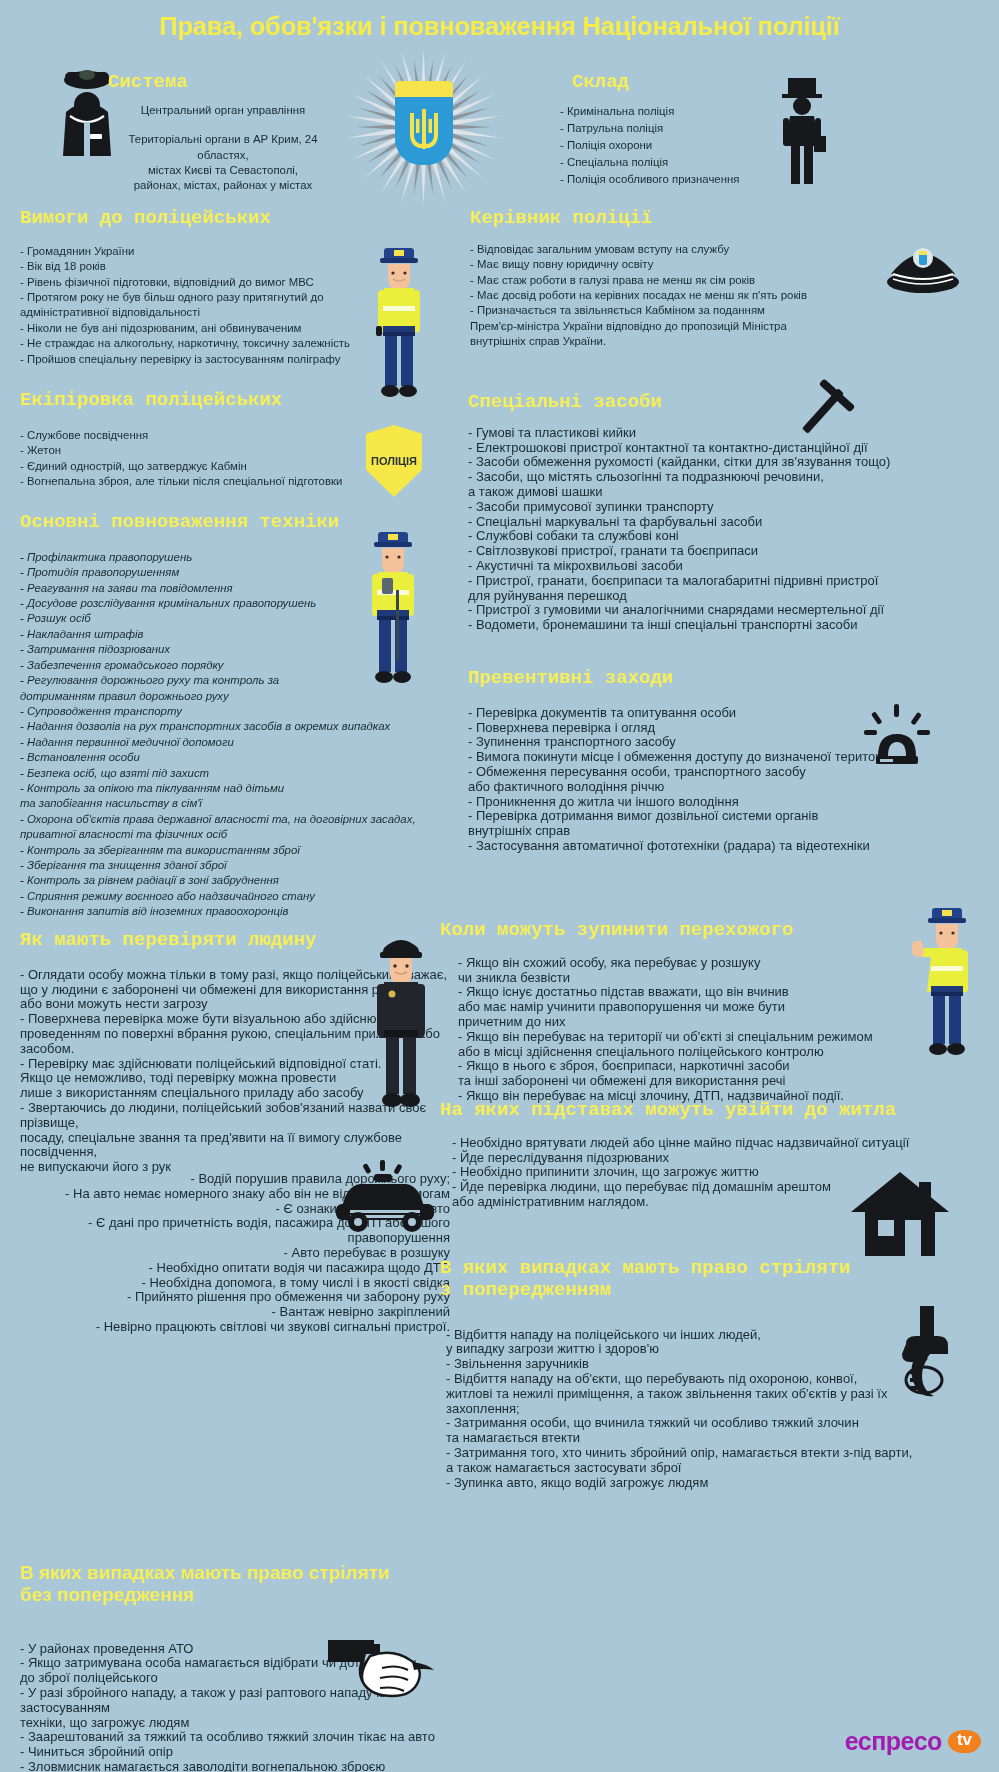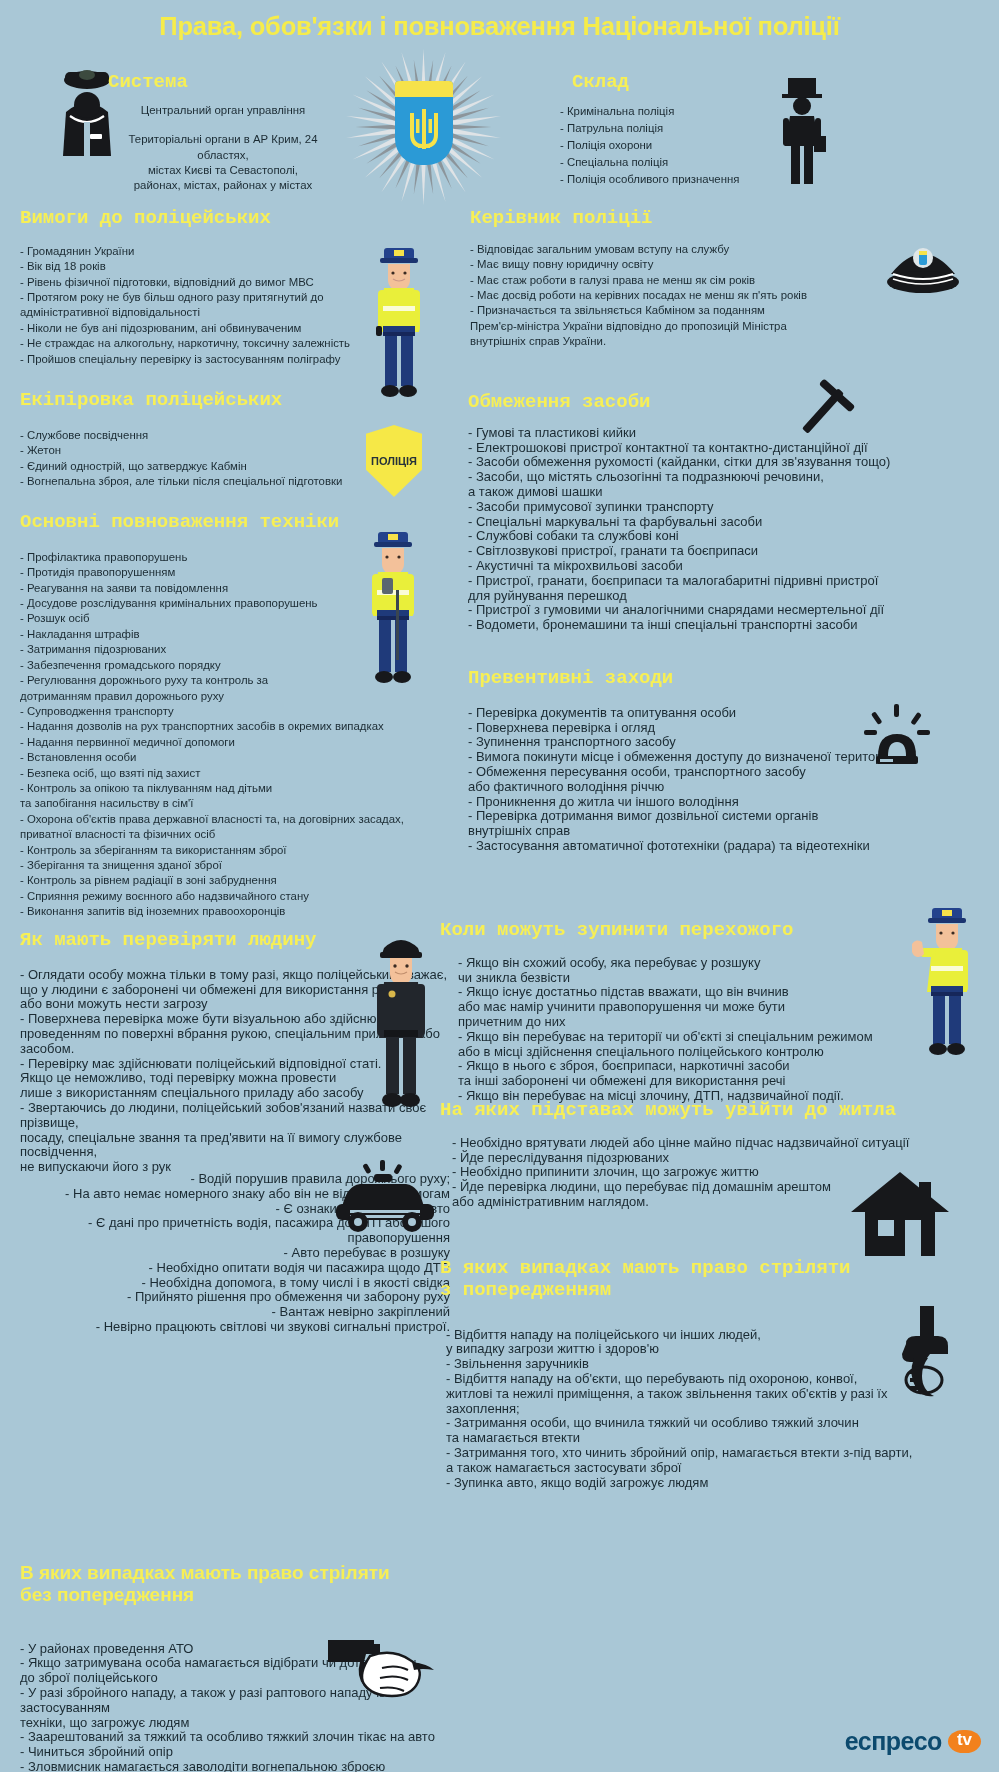--- a/index.html
+++ b/index.html
@@ -66,21 +66,21 @@
 
   
   svg{display:block;}
 
   
   .logo{
     position:absolute; right:18px; bottom:16px;
     display:flex; align-items:center; gap:6px;
   }
   .logo-word{
-    color:#0c4a6e; font-weight:bold; font-size:25px; letter-spacing:-0.5px;
+    color:#a21caf; font-weight:bold; font-size:25px; letter-spacing:-0.5px;
   }
   .logo-tv{
     background:#f2811d; color:#ffffff; font-weight:bold; font-size:17px;
     border-radius:50%/55%; padding:1px 9px 3px 9px; line-height:1.1;
   }
 
   
   .badge-shield{
     position:absolute; width:56px;height:72px;
     background:#f6e847;
@@ -264,21 +264,21 @@
     <div class="body-list" style="margin-top:16px;">- Службове посвідчення
 - Жетон
 - Єдиний однострій, що затверджує Кабмін
 - Вогнепальна зброя, але тільки після спеціальної підготовки</div>
   </div>
   <div class="badge-shield" style="left:366px;top:425px;">
     <span>ПОЛІЦІЯ</span>
   </div>
 
   <div class="blk" style="left:468px;top:392px;width:480px;">
-    <div class="sec-title center" style="margin-right:80px;">Обмеження засоби</div>
+    <div class="sec-title center" style="margin-right:80px;">Спеціальні засоби</div>
     <div class="body-list sm" style="margin-top:12px;">- Гумові та пластикові кийки
 - Електрошокові пристрої контактної та контактно-дистанційної дії
 - Засоби обмеження рухомості (кайданки, сітки для зв'язування тощо)
 - Засоби, що містять сльозогінні та подразнюючі речовини,
 а також димові шашки
 - Засоби примусової зупинки транспорту
 - Спеціальні маркувальні та фарбувальні засоби
 - Службові собаки та службові коні
 - Світлозвукові пристрої, гранати та боєприпаси
 - Акустичні та мікрохвильові  засоби
@@ -291,21 +291,21 @@
     <svg width="66" height="66" viewBox="0 0 66 66">
       <g transform="rotate(42 33 33)">
         <rect x="29" y="6" width="8" height="54" rx="2" fill="#17181b"></rect>
         <rect x="12" y="8" width="42" height="8" rx="3" fill="#17181b"></rect>
       </g>
     </svg>
   </div>
 
   <div class="blk" style="left:20px;top:512px;width:430px;">
     <div class="sec-title center">Основні повноваження техніки</div>
-    <div class="body-list" style="margin-top:16px;">- Профілактика правопорушень
+    <div class="body-list" style="margin-top:16px;font-style:italic;">- Профілактика правопорушень
 - Протидія правопорушенням
 - Реагування на заяви та повідомлення
 - Досудове розслідування кримінальних правопорушень
 - Розшук осіб
 - Накладання штрафів
 - Затримання підозрюваних
 - Забезпечення громадського порядку
 - Регулювання дорожнього руху та контроль за
 дотриманням правил дорожнього руху
 - Супроводження транспорту

